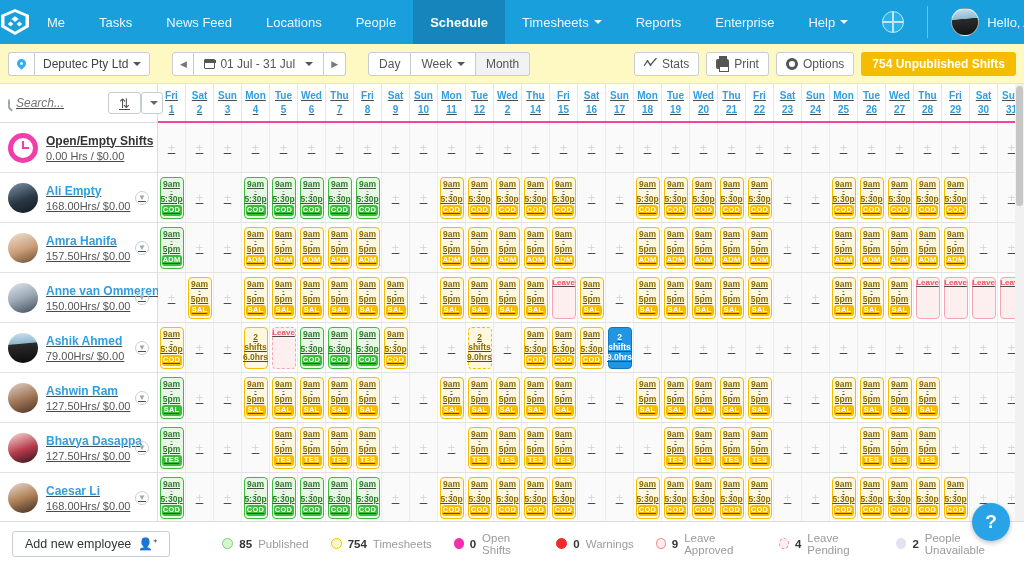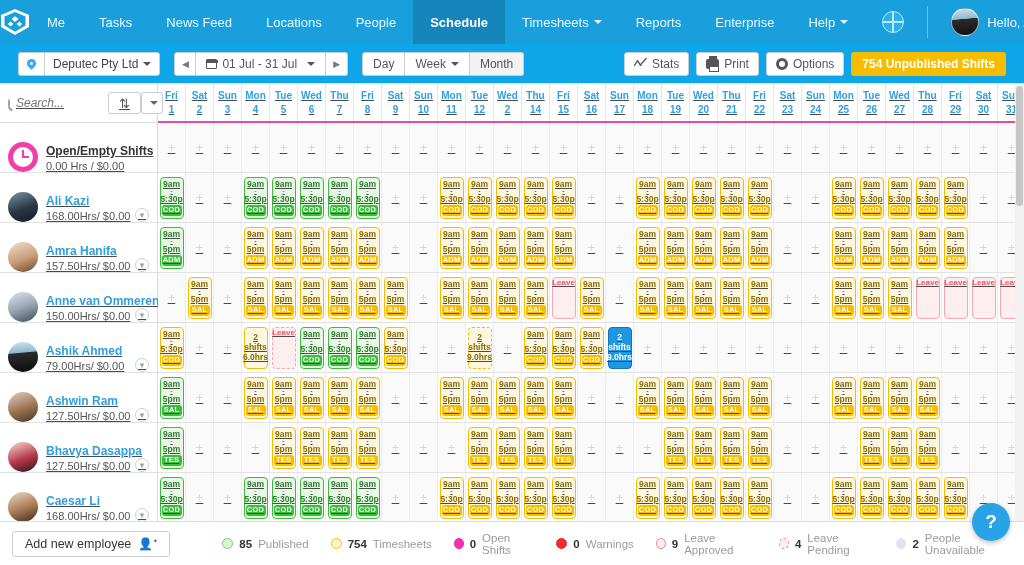--- a/index.html
+++ b/index.html
@@ -35,22 +35,22 @@
   .globe::before{ content:""; position:absolute; left:9px; top:0; width:2px; height:100%; background:#bfe8fb; }
   .globe::after{ content:""; position:absolute; top:9px; left:0; width:100%; height:2px; background:#bfe8fb; }
   .avatar-nav{
     width:28px;height:28px;border-radius:50%;align-self:center;
     background:linear-gradient(175deg,#cfe3ef 0%,#8fb9cf 38%,#2b2b2b 40%,#111 100%);
     border:1px solid rgba(255,255,255,.6);
   }
 
   
   .toolbar{
-    height:40px; background:#0ea5e9; border-bottom:1px solid #dfe3e6;
-    display:flex; align-items:center; padding:0 18px; gap:0;
+    height:40px; background:#fef9c3; border-bottom:1px solid #dfe3e6;
+    display:flex; align-items:center; padding:0 8px; gap:8px;
   }
   .btn{
     height:24px; border:1px solid #c8cdd1; background:#fff; border-radius:3px;
     display:inline-flex; align-items:center; justify-content:center;
     padding:0 10px; font-size:12px; color:#555; cursor:pointer; white-space:nowrap;
   }
   .group{ display:flex; align-items:center; margin-right:14px; }
   .group .btn{ border-radius:0; border-left-width:0; }
   .group .btn:first-child{ border-radius:3px 0 0 3px; border-left-width:1px; }
   .group .btn:last-child{ border-radius:0 3px 3px 0; }
@@ -108,21 +108,21 @@
 
   .daterow{ height:39px; display:flex; border-bottom:2px solid #ec4899; }
   .daycell{
     width:28px; flex:0 0 28px; border-right:1px solid #e6e6e6;
     display:flex; flex-direction:column; align-items:center; justify-content:center;
     color:#2f9fe0; font-size:10px; font-weight:bold; line-height:1.35;
   }
 
   
   .emp-row{
-    height:50px; border-bottom:1px solid #e2e2e2; display:flex; align-items:flex-end;
+    height:50px; border-bottom:1px solid #e2e2e2; display:flex; align-items:center;
     padding:0 8px; gap:8px; position:relative; background:#fff;
   }
   .av{ width:30px;height:30px;border-radius:50%;flex:0 0 30px; background:#cfd6dc; }
   .av.a1{ background:linear-gradient(160deg,#7d94a8,#2a3744 55%,#121a22); }
   .av.a2{ background:linear-gradient(160deg,#f0e2d4,#c99d77 55%,#6b4a31); }
   .av.a3{ background:linear-gradient(160deg,#dfe7ee,#9aa7b3 50%,#3b4b5a); }
   .av.a4{ background:linear-gradient(175deg,#cfe3ef 0%,#8fb9cf 35%,#2b2b2b 38%,#0b0b0b 100%); }
   .av.a5{ background:linear-gradient(160deg,#e3d2c4,#9c7254 55%,#4a3322); }
   .av.a6{ background:linear-gradient(160deg,#f6dfd6,#b5394b 55%,#2a1418); }
   .av.a7{ background:linear-gradient(160deg,#e7d9ce,#b08259 50%,#3a2a1e); }
@@ -337,21 +337,21 @@
         <div class="emp-row">
           <span class="open-ico"></span>
           <span class="emp-txt">
             <span class="emp-name dark">Open/Empty Shifts</span>
             <span class="emp-sub">0.00 Hrs / $0.00</span>
           </span>
         </div>
         <div class="emp-row">
           <span class="av a1"></span>
           <span class="emp-txt">
-            <span class="emp-name">Ali Kazi</span>
+            <span class="emp-name">Ali Empty</span>
             <span class="emp-sub">168.00Hrs/ $0.00</span>
           </span>
           <span class="chev">▼</span>
         </div>
         <div class="emp-row">
           <span class="av a2"></span>
           <span class="emp-txt">
             <span class="emp-name">Amra Hanifa</span>
             <span class="emp-sub">157.50Hrs/ $0.00</span>
           </span>

